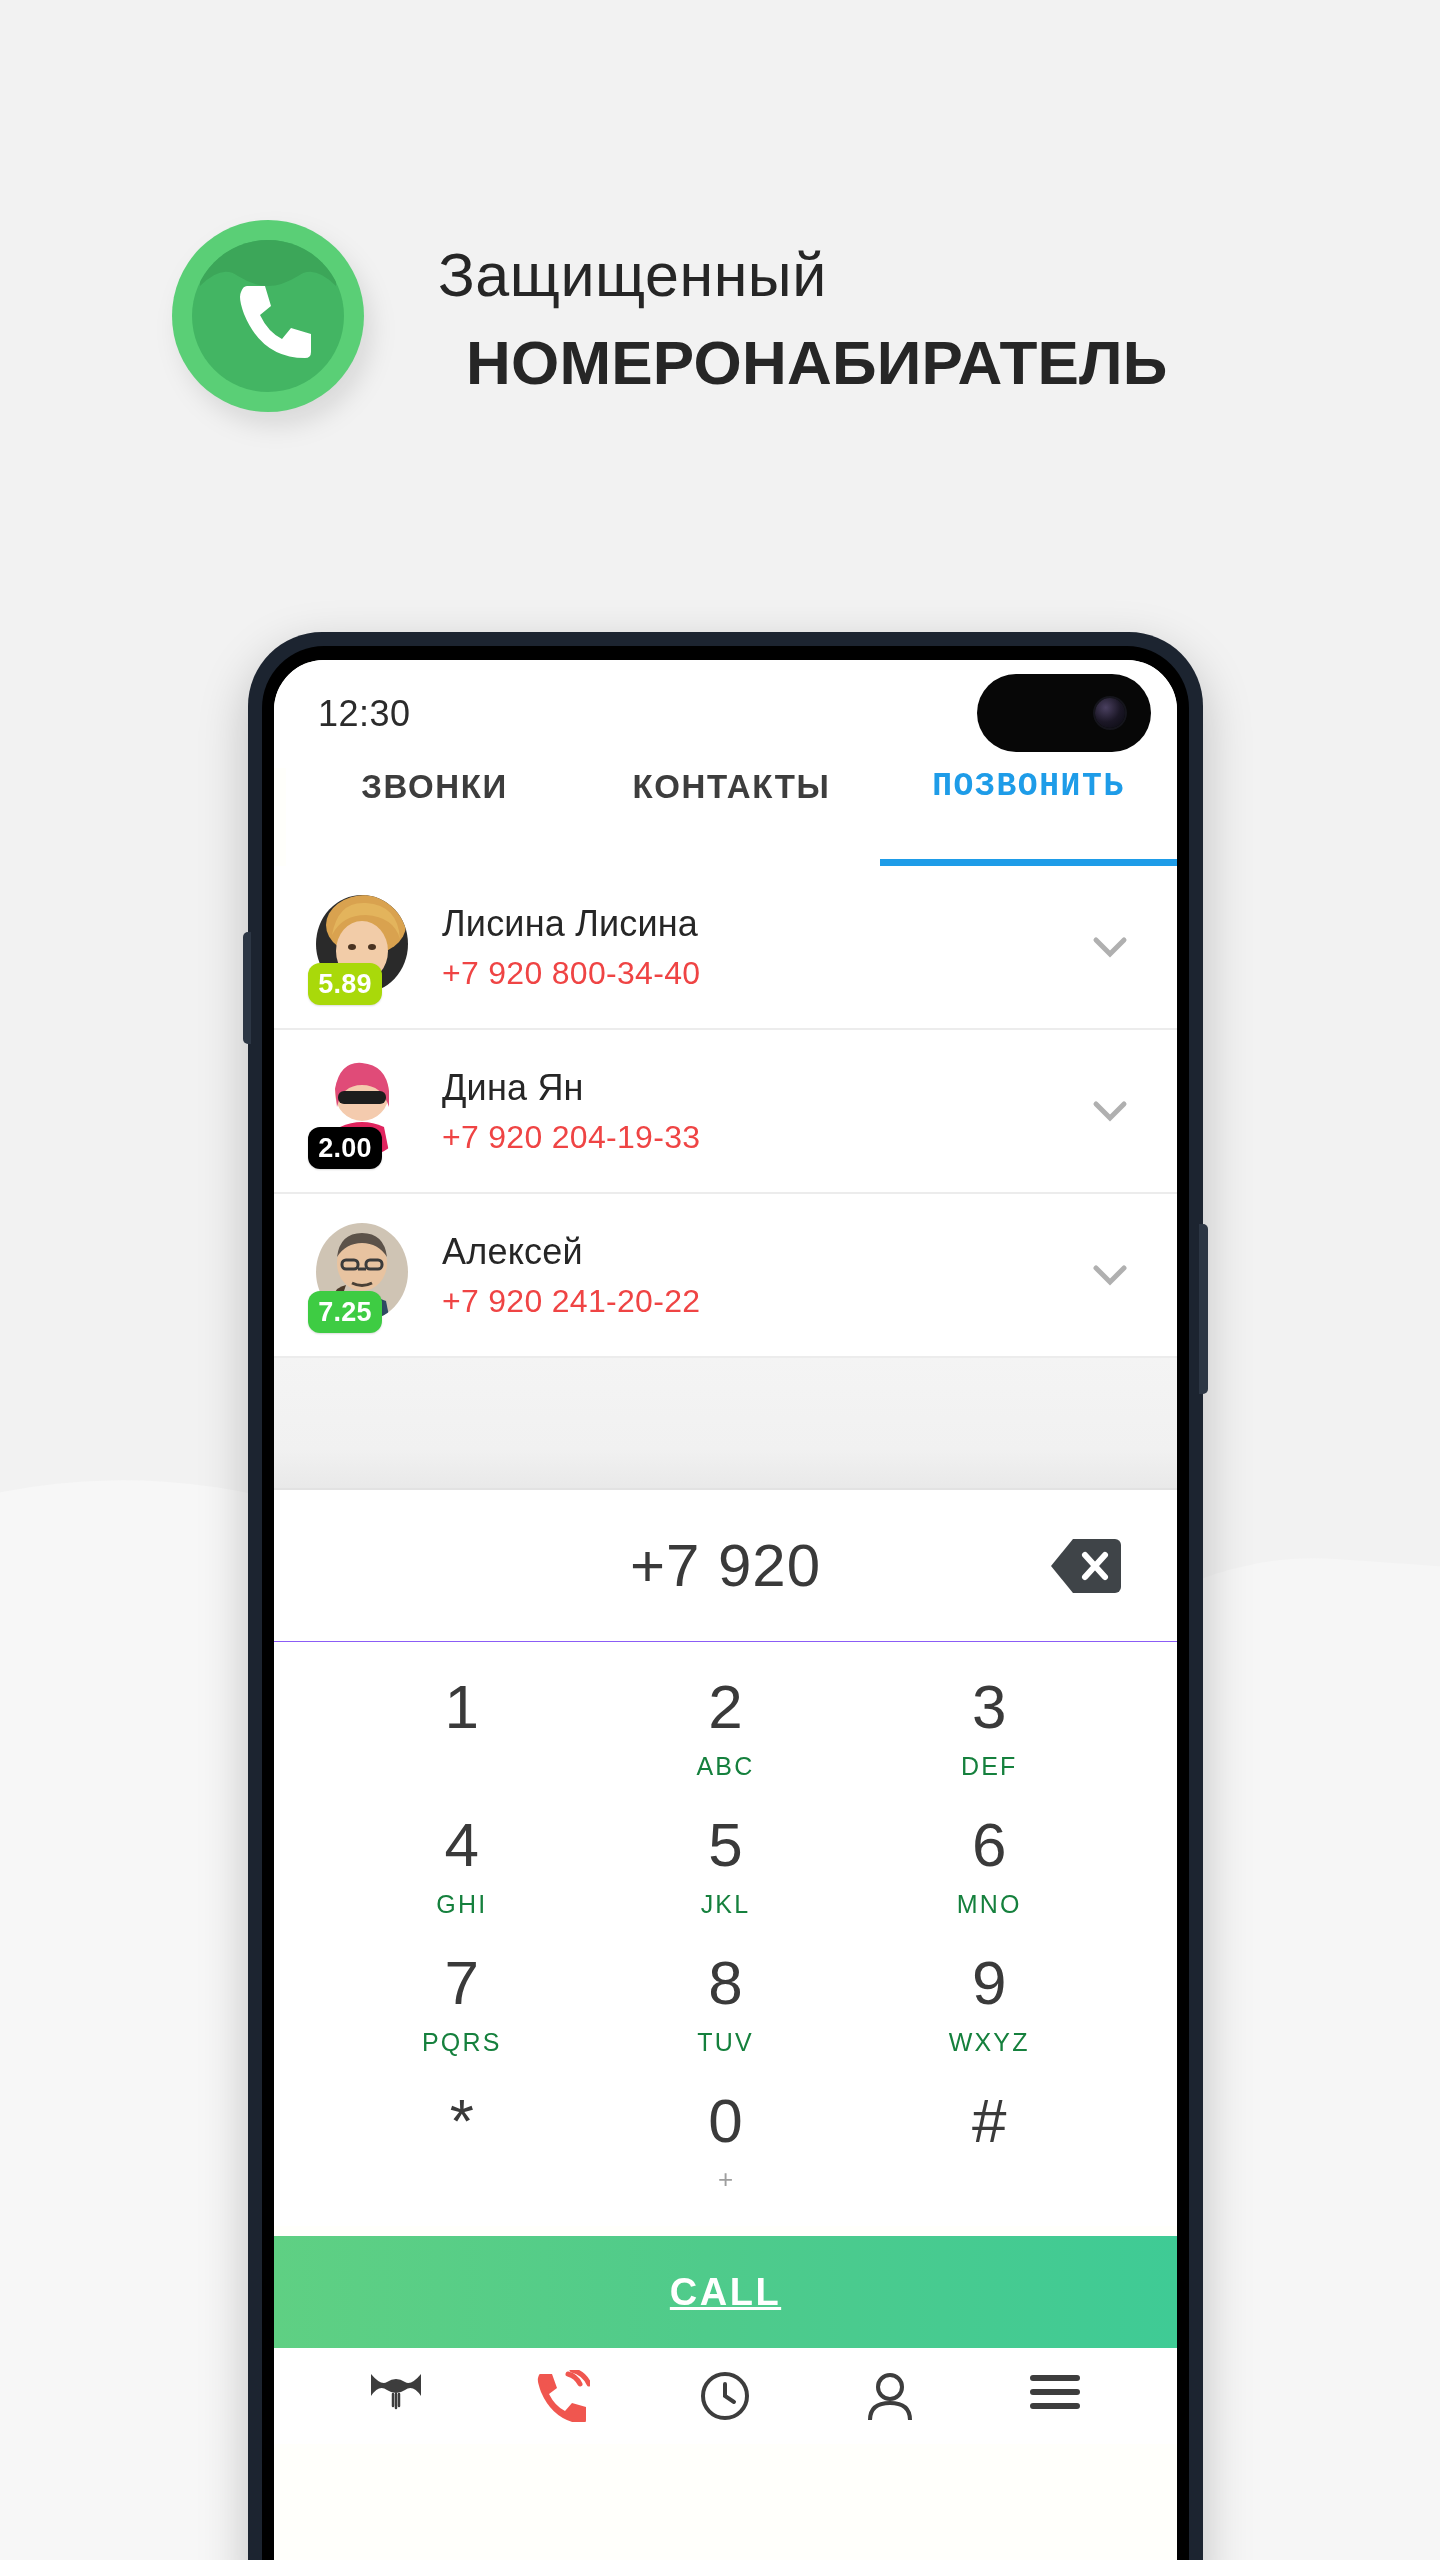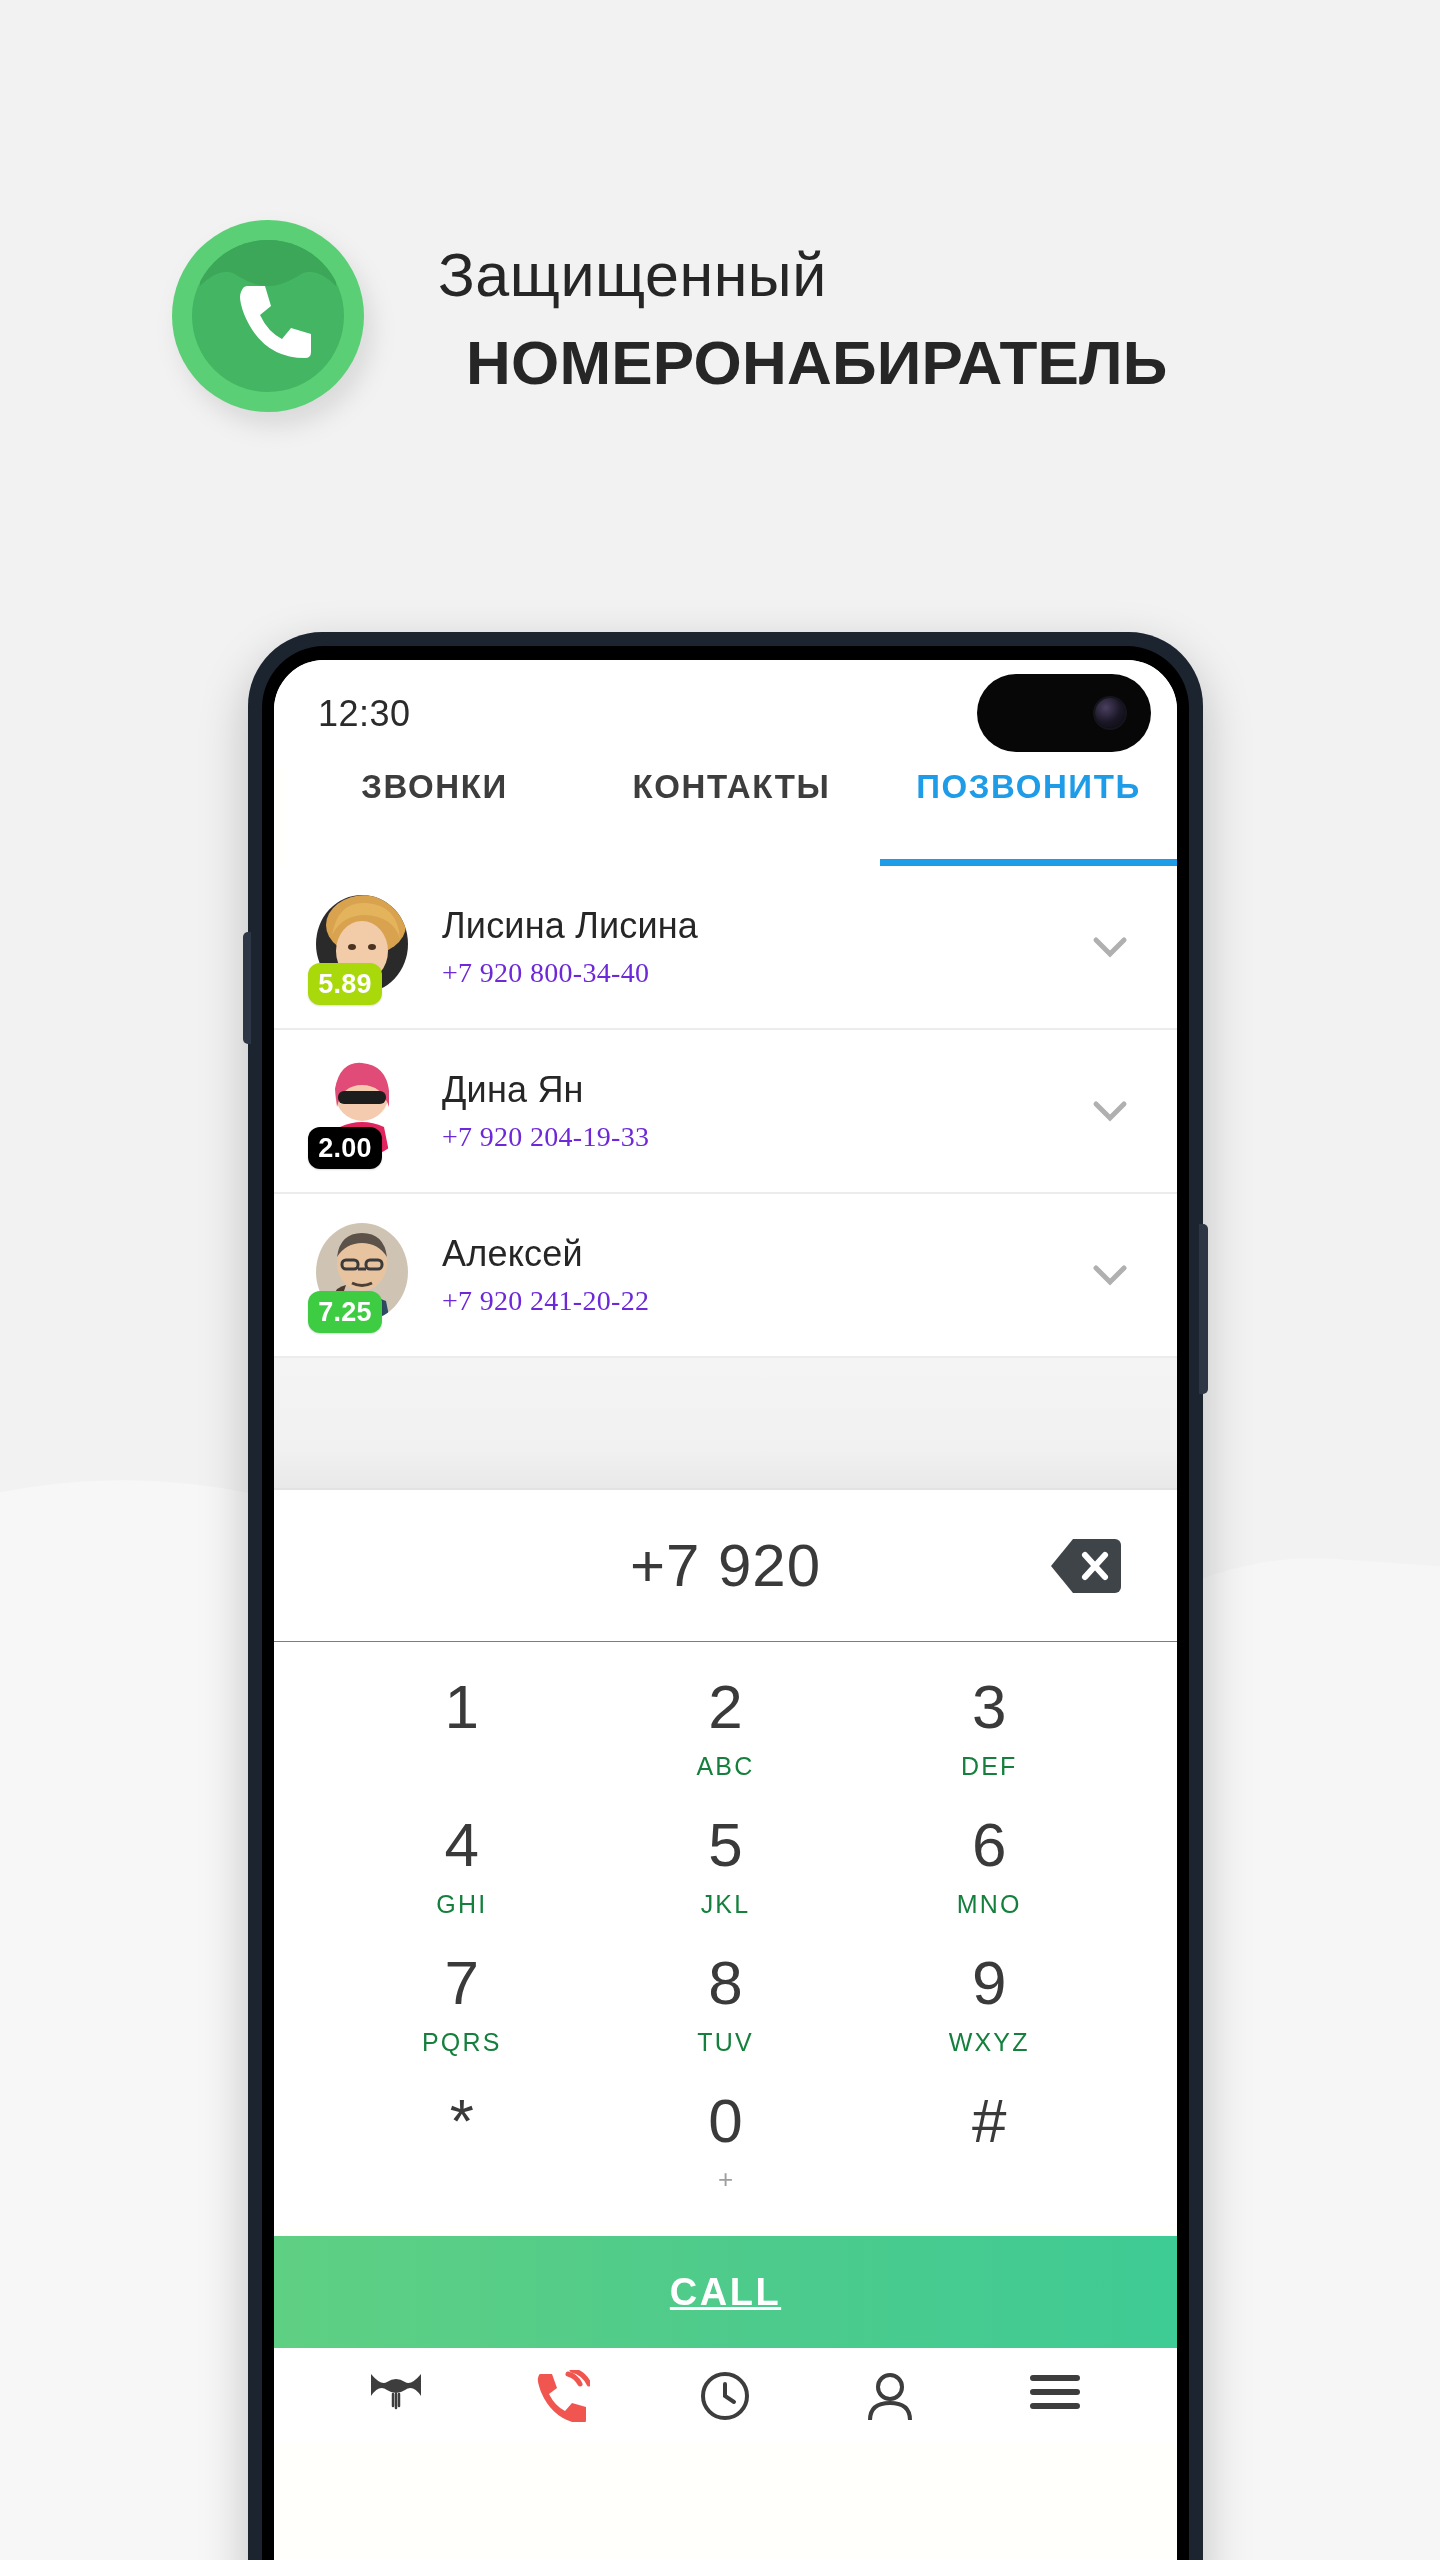--- a/index.html
+++ b/index.html
@@ -120,21 +120,21 @@
   
   .tabs {
     height: 98px; display: flex; background: #fff;
     position: relative; align-items: flex-start; margin-left: 12px;
   }
   .tab {
     flex: 1; text-align: center;
     font-size: 33px; font-weight: 700; color: #3d3d3d;
     letter-spacing: 1.6px;
   }
-  .tab.active { color: #1E9CE8; }
+  .tab.active { color: #1E9CE8; font-family: Liberation Mono, monospace; }
   .tab-underline {
     position: absolute; bottom: 0; left: 66.666%;
     width: 33.333%; height: 7px; background: #1E9CE8;
   }
 
   
   .contact-list { background: #fff; }
   .contact-row {
     height: 164px; display: flex; align-items: center;
     padding: 0 40px 0 42px; position: relative;
@@ -149,21 +149,21 @@
   .badge {
     position: absolute; left: -8px; bottom: -6px;
     min-width: 74px; height: 42px; border-radius: 12px;
     color: #fff; font-size: 27px; font-weight: 700;
     display: flex; align-items: center; justify-content: center;
     padding: 0 8px; letter-spacing: .3px;
     box-shadow: 0 1px 2px rgba(0,0,0,.14);
   }
   .contact-text { margin-left: 34px; }
   .contact-name { font-size: 36px; color: #262626; font-weight: 400; letter-spacing: .2px; }
-  .contact-phone { font-size: 28px; color: #6d28d9; margin-top: 10px; letter-spacing: .3px; font-family: Liberation Serif, serif; }
+  .contact-phone { font-size: 32px; color: #ef4444; margin-top: 10px; letter-spacing: .3px; }
   .chev { margin-left: auto; width: 54px; height: 54px; }
 
   .spacer-gray {
     height: 132px;
     background: linear-gradient(180deg,#f4f4f4 0%,#f1f1f1 70%,#e9e9e9 100%);
     border-bottom: 2px solid #e2e2e2;
   }
 
   
   .number-field {

